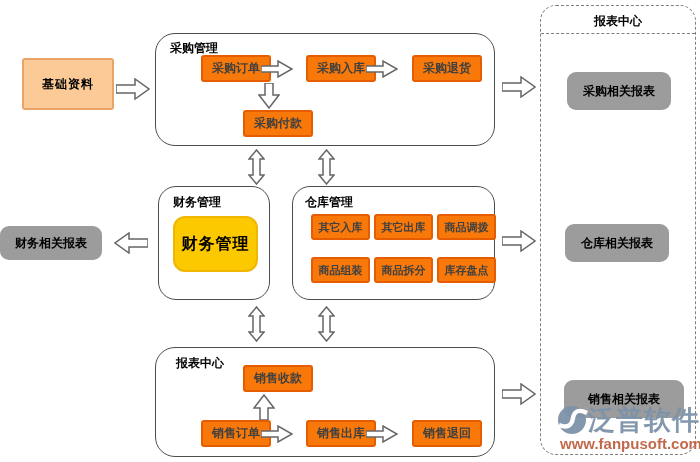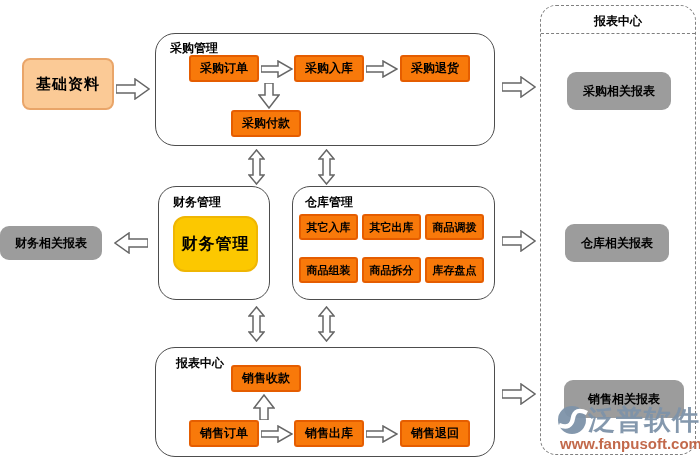--- a/index.html
+++ b/index.html
@@ -29,32 +29,33 @@
     white-space:nowrap;
   }
   
   .onode{
     position:absolute;
     background:#f8790a;
     border:2px solid #e55d00;
     border-radius:3px;
     box-sizing:border-box;
     display:flex;align-items:center;justify-content:center;
-    font-size:12px;font-weight:bold;color:#000000;
-    white-space:nowrap;
+    font-size:12px;font-weight:bold;color:#404040;
+    white-space:nowrap;
+    margin-left:12px;
   }
   
   .peach{
     position:absolute;
     background:#fbca96;
     border:2px solid #e9a569;
-    border-radius:8px;
-    box-sizing:border-box;
-    display:flex;align-items:center;justify-content:center;
-    font-size:15px;font-weight:bold;color:#000;
+    border-radius:3px;
+    box-sizing:border-box;
+    display:flex;align-items:center;justify-content:center;
+    font-size:12px;font-weight:bold;color:#000;
     letter-spacing:1px;
   }
   
   .ynode{
     position:absolute;
     background:#fcc800;
     border:2px solid #efb603;
     border-radius:12px;
     box-sizing:border-box;
     display:flex;align-items:center;justify-content:center;

